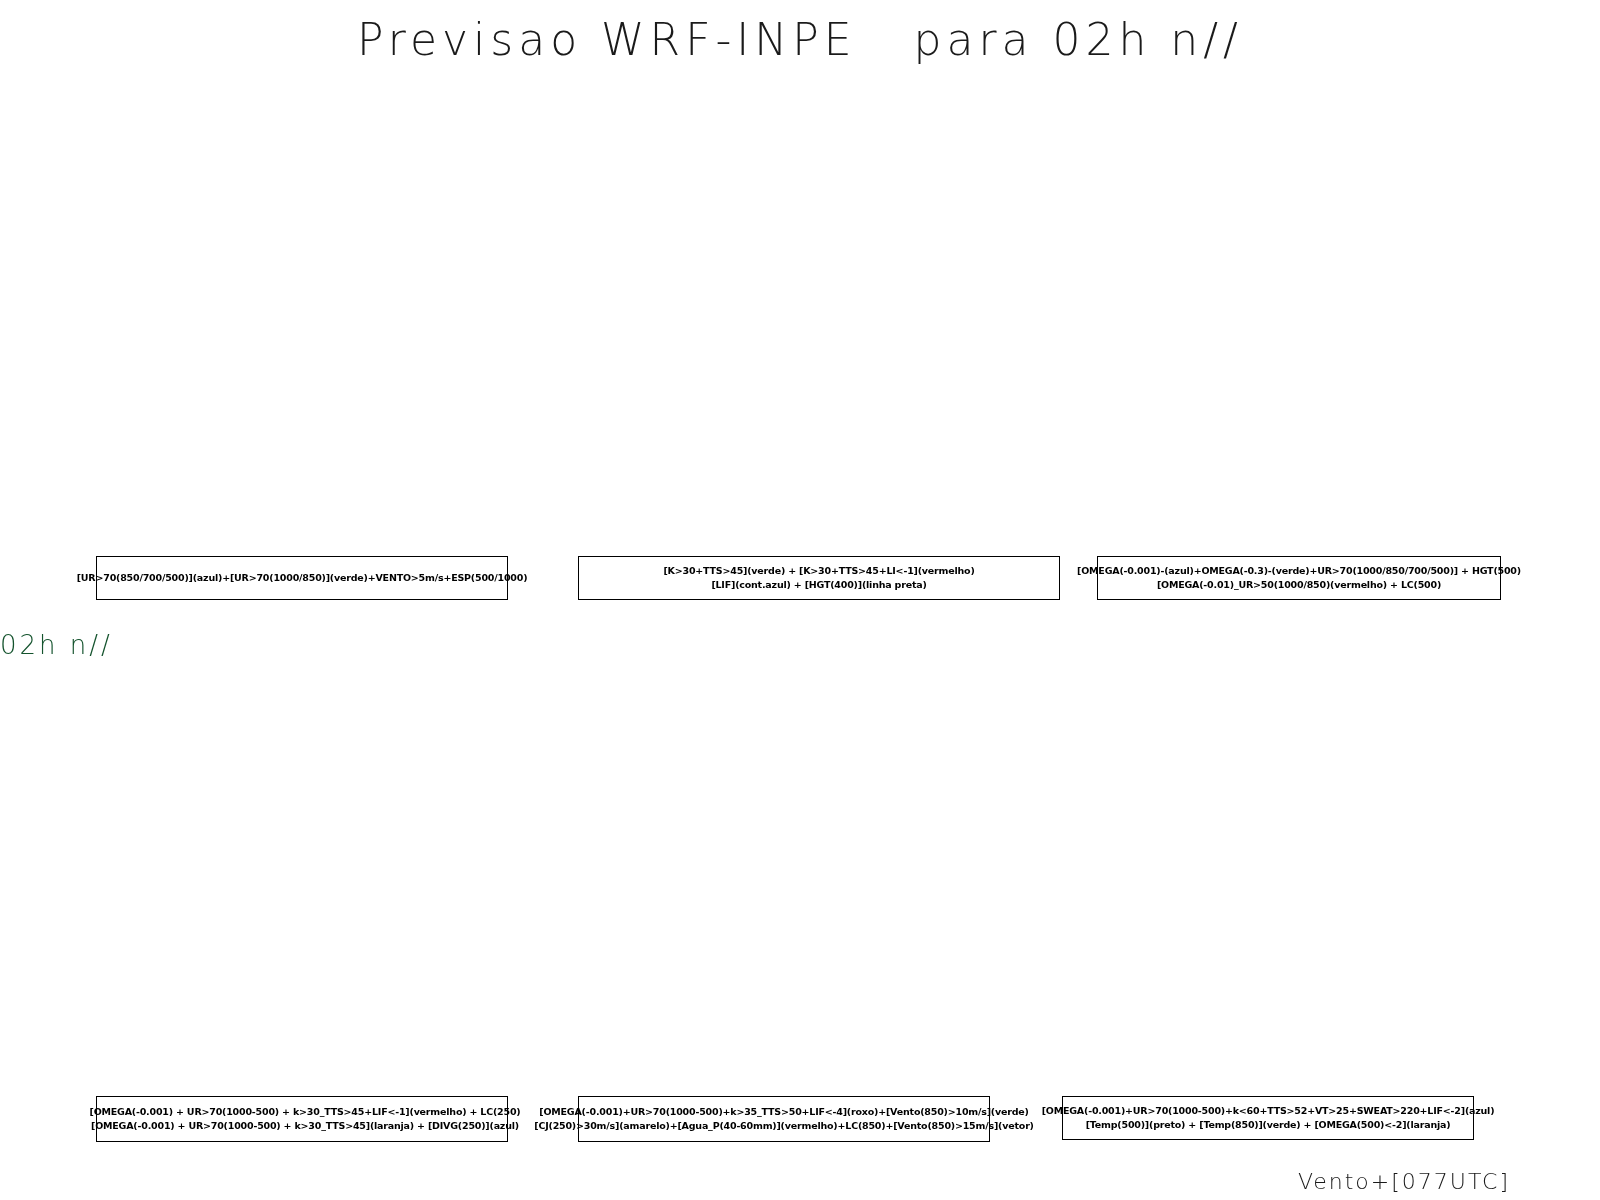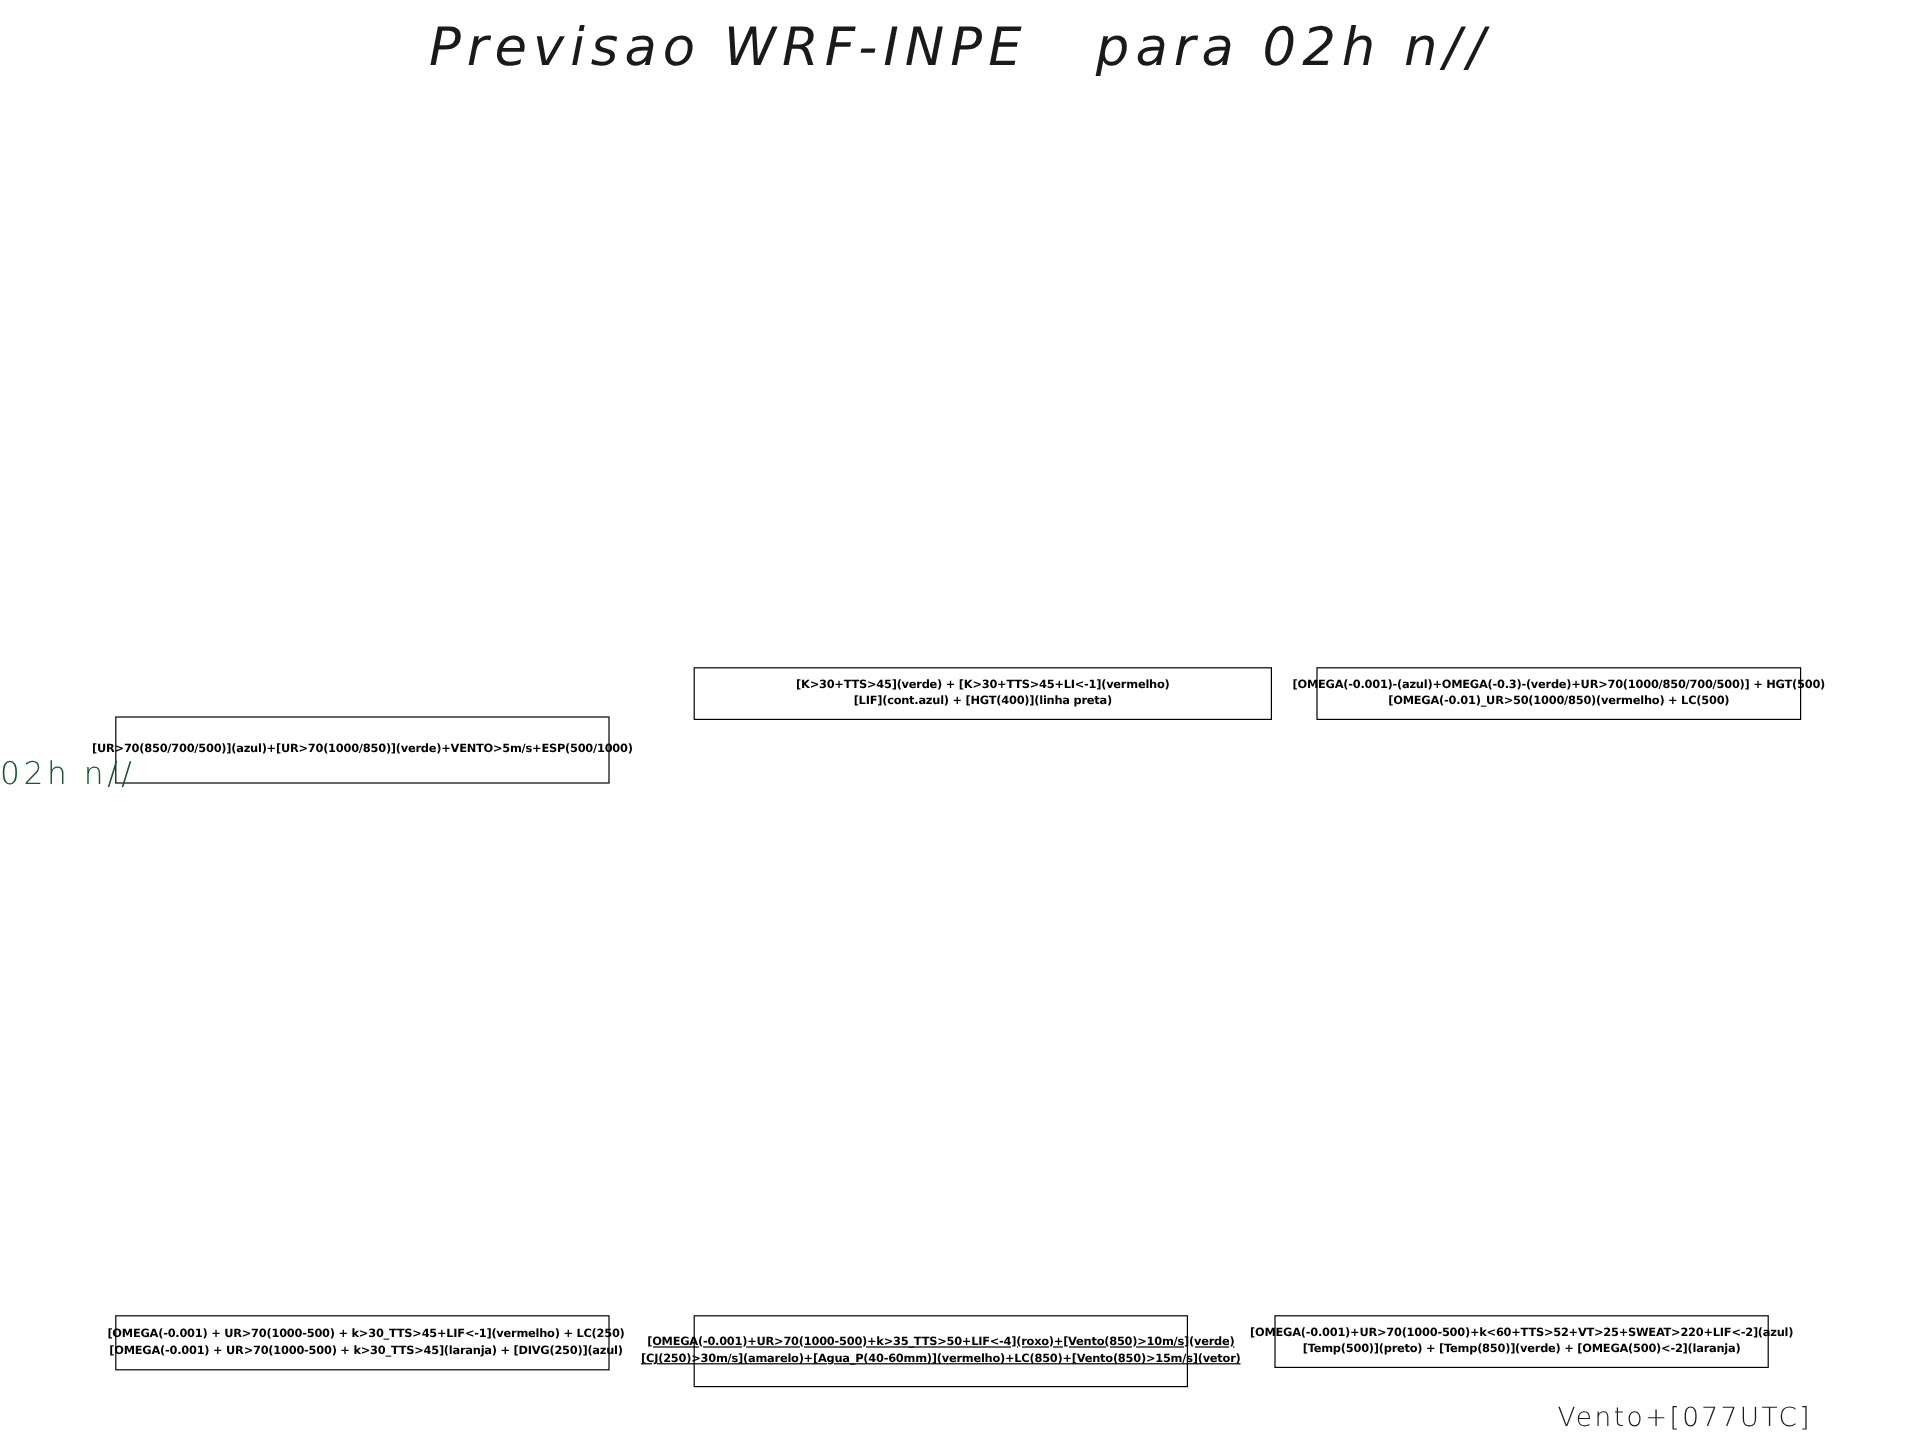--- a/index.html
+++ b/index.html
@@ -22,21 +22,20 @@
     left: 0;
     top: 14px;
     width: 1600px;
     text-align: center;
     font-family: "DejaVu Sans", sans-serif;
     font-size: 44px;
     font-weight: 300;
     letter-spacing: 5px;
     color: #1a1a1a;
     white-space: pre;
-    font-style: italic;
   }
 
   
   .mid-subtitle {
     position: absolute;
     left: 0;
     top: 630px;
     width: 1600px;
     text-align: left;
     font-size: 26px;
@@ -63,27 +62,27 @@
     font-family: "DejaVu Sans", sans-serif;
     font-size: 9.5px;
     font-weight: bold;
     line-height: 1.5;
     white-space: nowrap;
     letter-spacing: -0.2px;
     color: #000000;
   }
 
   
-  #box-ur      { left: 96px;   top: 556px;  width: 412px; height: 56px; margin-top: 41px; }
+  #box-ur      { left: 96px;   top: 556px;  width: 412px; height: 44px; }
   #box-k       { left: 578px;  top: 556px;  width: 482px; height: 44px; }
   #box-omega   { left: 1097px; top: 556px;  width: 404px; height: 44px; }
 
   
   #box-omega-lc   { left: 96px;   top: 1096px; width: 412px; height: 46px; padding-left: 12px; }
-  #box-omega-cj   { left: 578px;  top: 1096px; width: 412px; height: 60px; text-decoration: underline; }
+  #box-omega-cj   { left: 578px;  top: 1096px; width: 412px; height: 46px; }
   #box-omega-temp { left: 1062px; top: 1096px; width: 412px; height: 44px; }
 
   
   .footer-text {
     position: absolute;
     right: 90px;
     bottom: 6px;
     font-size: 22px;
     font-weight: 300;
     letter-spacing: 2px;

